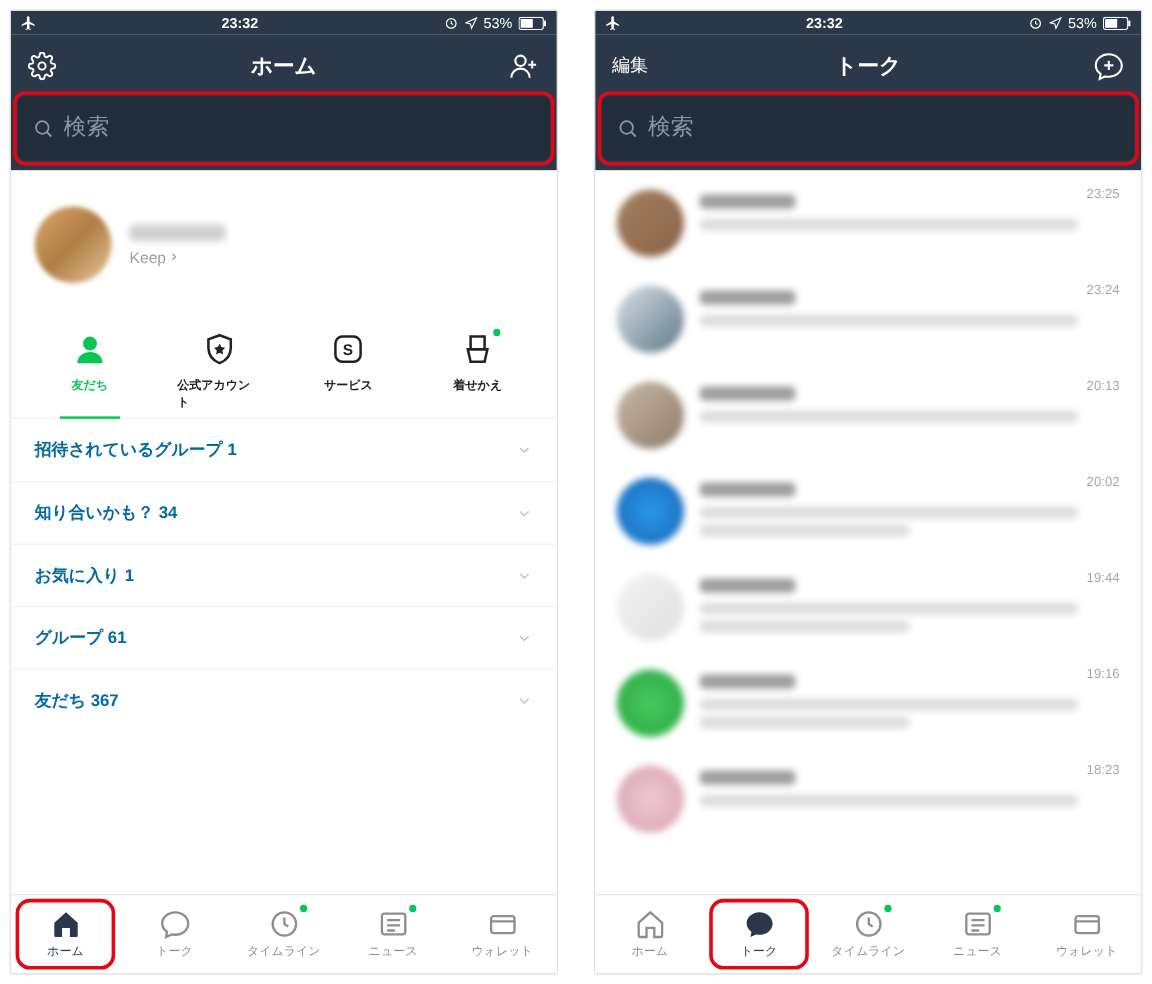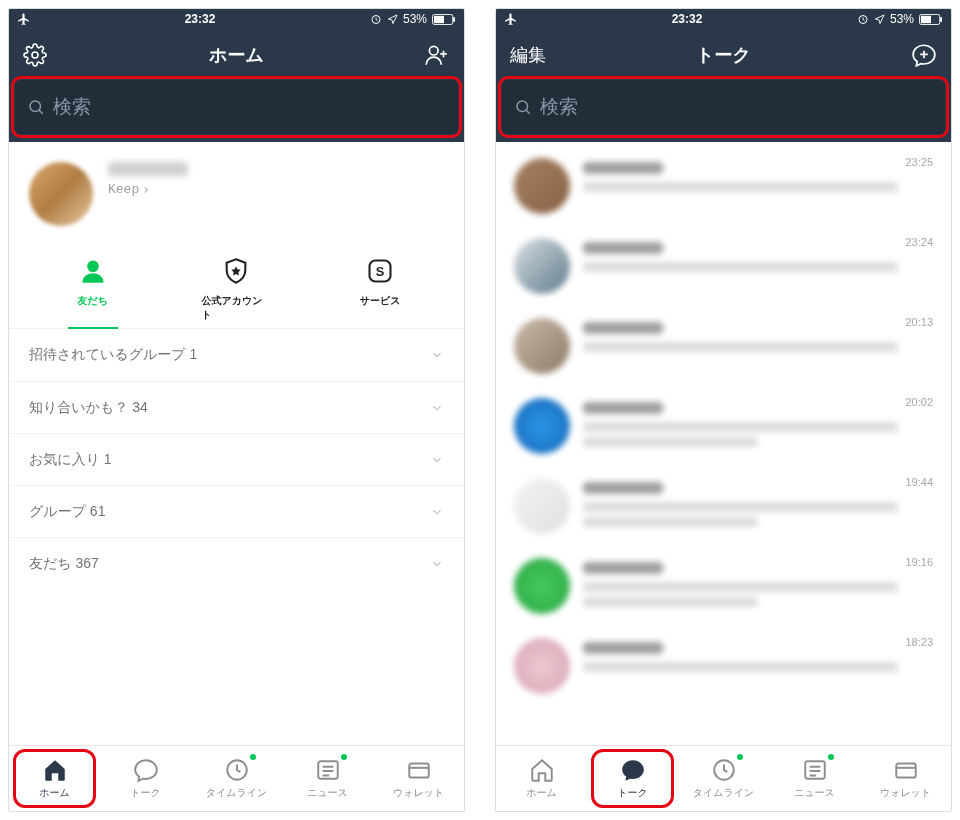--- a/index.html
+++ b/index.html
@@ -8,43 +8,43 @@
   .phone { width:457px; height:804px; background:#fff; border:1px solid #ddd; border-radius:2px; display:flex; flex-direction:column; overflow:hidden; position:relative; }
   
   .statusbar { height:20px; background:#2b3849; color:#fff; display:flex; align-items:center; justify-content:space-between; font-size:12px; padding:0 8px; }
   .sb-left,.sb-right { display:flex; align-items:center; gap:5px; }
   .sb-center { font-weight:600; }
   
   .navbar { height:51px; background:#2b3849; color:#fff; display:flex; align-items:center; justify-content:space-between; padding:0 14px; }
   .navbar .title { font-size:18px; font-weight:600; }
   .nav-left,.nav-right { width:60px; display:flex; align-items:center; }
   .nav-right { justify-content:flex-end; }
-  .nav-edit { font-size:18px; }
+  .nav-edit { font-size:15px; }
   
   .search-wrap { background:#2b3849; padding:0 6px 8px 6px; position:relative; }
   .search-box { background:#222d3a; border-radius:6px; height:54px; display:flex; align-items:center; padding:0 12px; color:#7a8594; }
   .search-box input { flex:1; background:transparent; border:none; color:#fff; font-size:19px; outline:none; }
   .search-box input::placeholder { color:#8b96a5; }
   .search-highlight { position:absolute; left:2px; right:2px; top:-4px; bottom:4px; border:3px solid #e30613; border-radius:10px; pointer-events:none; }
   
   .body { flex:1; background:#fff; overflow:hidden; position:relative; }
-  .profile-row { display:flex; gap:15px; padding:20px 20px;font-family:Liberation Mono, monospace; }
+  .profile-row { display:flex; align-items:center; gap:15px; padding:30px 20px; }
   .avatar { width:64px; height:64px; border-radius:50%; background:linear-gradient(135deg,#d9a66b,#b07e45,#e8c9a0); filter:blur(2px); }
   .profile-text .pname { width:80px; height:14px; background:#cfcfcf; border-radius:4px; filter:blur(3px); margin-bottom:6px; }
   .profile-text .keep { color:#9d9d9d; font-size:13px; display:flex; align-items:center; gap:2px; }
   
   .cats { display:flex; justify-content:space-around; padding:10px 12px 6px 12px; border-bottom:1px solid #f0f0f0; }
   .cat { display:flex; flex-direction:column; align-items:center; gap:8px; font-size:10px; color:#222; font-weight:600; position:relative; width:70px; }
   .cat .cic { width:30px; height:30px; display:flex; align-items:center; justify-content:center; }
   .cat.active { color:#06c755; }
   .cat.active .underline { position:absolute; bottom:-7px; left:10px; right:10px; height:2px; background:#06c755; }
   .dot { position:absolute; top:-2px; right:16px; width:6px; height:6px; background:#06c755; border-radius:50%; }
   
   .rows { }
-  .row { display:flex; align-items:center; justify-content:space-between; height:52px; padding:0 20px; border-top:1px solid #f2f2f2; font-size:14px; color:#737373; font-weight:400; }
+  .row { display:flex; align-items:center; justify-content:space-between; height:52px; padding:0 20px; border-top:1px solid #f2f2f2; font-size:14px; color:#0369a1; font-weight:700; }
   .row:first-child { border-top:none; }
   .chev { color:#c2c2c2; }
   
   .talks { padding-top:4px; }
   .talk { display:flex; align-items:flex-start; gap:13px; padding:12px 18px; position:relative; }
   .tav { width:56px; height:56px; border-radius:50%; filter:blur(3px); flex-shrink:0; }
   .tinfo { flex:1; padding-top:4px; }
   .tname { width:80px; height:12px; background:#9e9e9e; border-radius:4px; filter:blur(3px); margin-bottom:8px; }
   .tmsg { width:90%; height:10px; background:#dcdcdc; border-radius:4px; filter:blur(3px); }
   .tmsg2 { width:50%; margin-top:5px; }
@@ -162,20 +162,30 @@
       </div>
       <div class="cat">
         <div class="cic">
               <svg width="28" height="28" viewBox="0 0 24 24" fill="none" stroke="#222" stroke-width="1.8">
                 <rect x="3" y="3" width="18" height="18" rx="5"></rect>
                 <text x="12" y="16" text-anchor="middle" font-size="11" font-family="sans-serif" fill="#222" stroke="none" font-weight="700">S</text>
               </svg>
             </div>
         <span>サービス</span>
       </div>
+      <div class="cat">
+        <div class="dot"></div>
+        <div class="cic">
+              <svg width="28" height="28" viewBox="0 0 24 24" fill="none" stroke="#222" stroke-width="1.8">
+                <path d="M7 3h10v9H7z"></path>
+                <path d="M5 12h14l-2 9H7l-2-9z"></path>
+              </svg>
+            </div>
+        <span>着せかえ</span>
+      </div>
     </div>
     <div class="rows">
       <div class="row">
             <span>招待されているグループ 1</span>
             <span class="chev">
               <svg width="14" height="14" viewBox="0 0 24 24" fill="none" stroke="#c2c2c2" stroke-width="2">
                 <path d="M6 9l6 6 6-6"></path>
               </svg>
             </span>
           </div>

